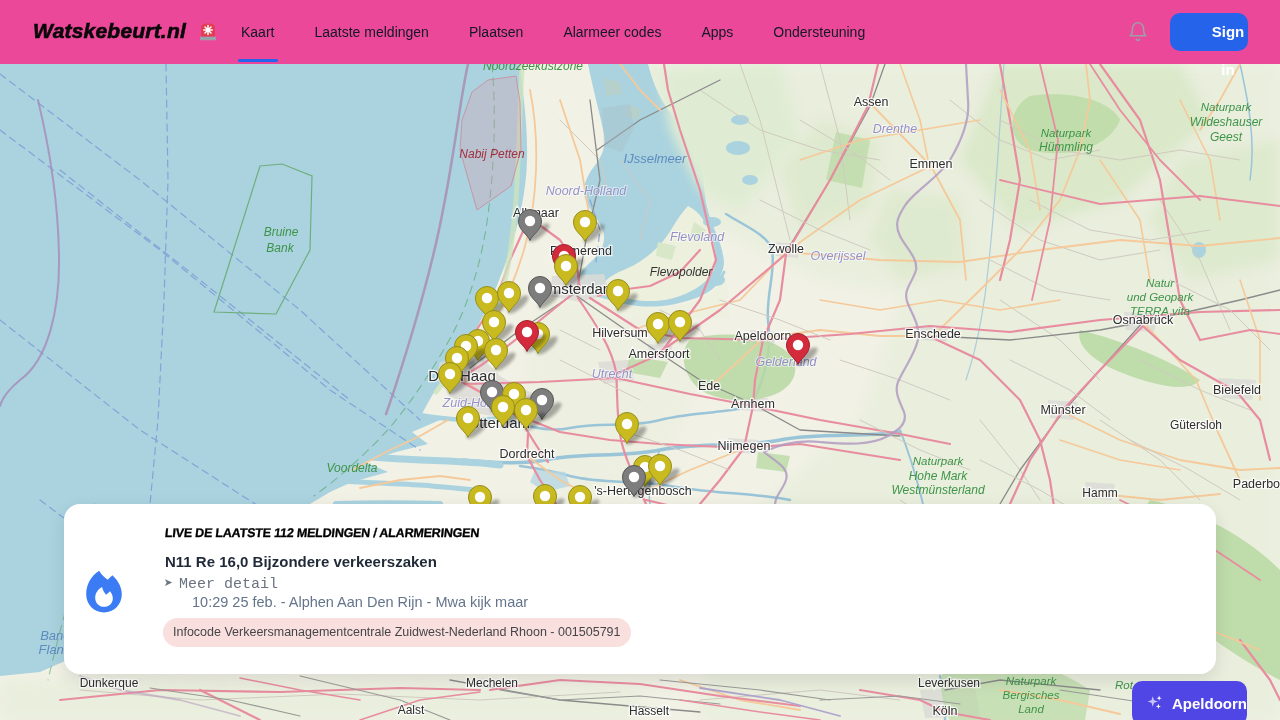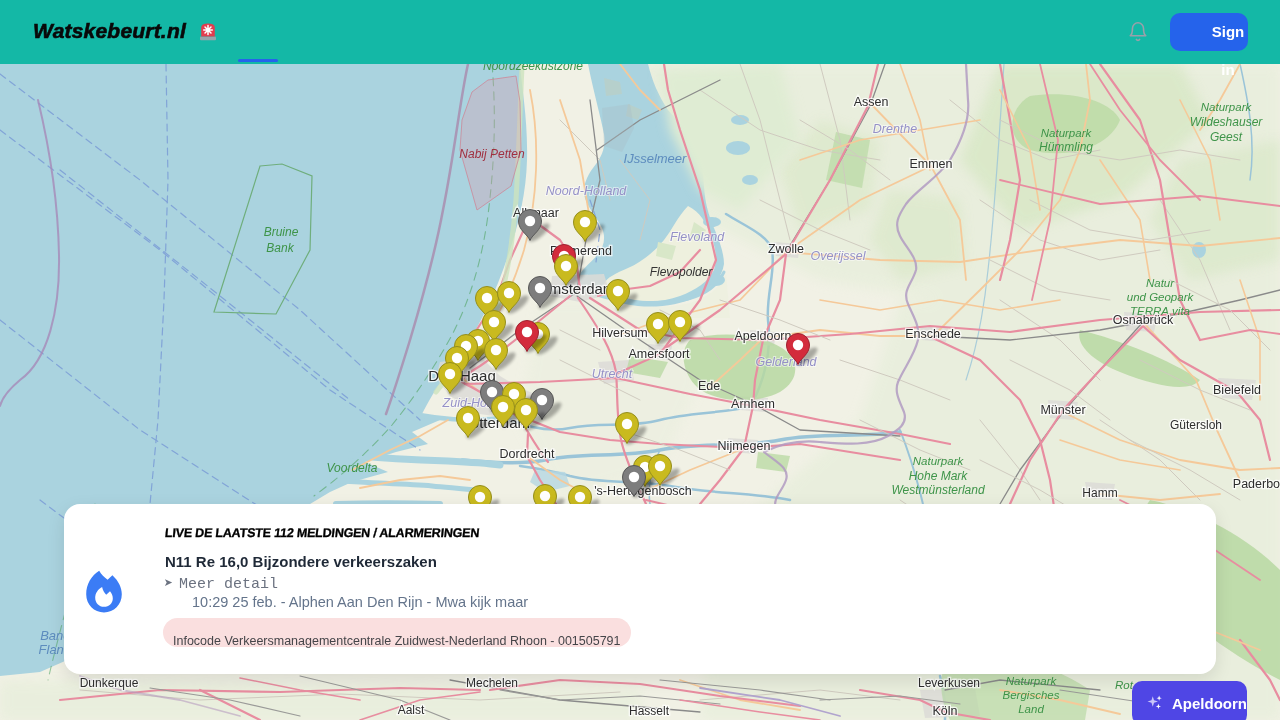--- a/index.html
+++ b/index.html
@@ -1,20 +1,20 @@
 <!DOCTYPE html>
 <html lang="nl"><head>
 <meta charset="utf-8">
 <title>Watskebeurt.nl</title>
 <style>
   * { margin:0; padding:0; box-sizing:border-box; }
   html,body { width:1280px; height:720px; overflow:hidden;
     font-family:"Liberation Sans", sans-serif; background:#fff; }
   header { position:absolute; top:0; left:0; width:1280px; height:64px;
-    background:#14b8a6; z-index:30; }
+    background:#ec4899; z-index:30; }
   .logo { position:absolute; left:33px; top:19px; font-size:21px; font-weight:700;
     font-style:italic; letter-spacing:0.2px; color:#090909; white-space:nowrap; -webkit-text-stroke:0.6px #090909; }
   nav { position:absolute; left:241px; top:0; height:64px; display:flex; align-items:center; }
   nav a { display:block; margin-right:40px; font-size:14px; color:#111827;
     text-decoration:none; white-space:nowrap; }
   .tabline { position:absolute; left:238px; top:59px; width:40px; height:3px;
     background:#2563eb; border-radius:2px; }
   .bell { position:absolute; left:1127px; top:21px; }
   .signin { position:absolute; left:1170px; top:13px; width:78px; height:38px;
     background:#2563eb; color:#fff; font-size:15px; font-weight:700;
@@ -29,21 +29,21 @@
     text-transform:uppercase; transform:skewX(-6deg); transform-origin:left; }
   .cardline1 { position:absolute; left:165px; top:553px; z-index:21;
     font-size:15px; font-weight:700; color:#1f2937; }
   .cardline2 { position:absolute; left:164px; top:574px; z-index:21;
     font-size:15px; color:#6b7280;font-family:Liberation Mono, monospace; }
   .cardline2 .arr { font-size:15px; margin-right:6px; }
   .cardline3 { position:absolute; left:165px; top:594px; z-index:21;
     font-size:14.5px; color:#64748b;margin-left:27px; }
   .pill { position:absolute; left:163px; top:618px; z-index:21; height:29px;
     background:#fadfdf; color:#454549; border-radius:15px; font-size:12.5px;
-    line-height:29px; padding:9px 10px; white-space:nowrap; }
+    line-height:29px; padding:0 10px; white-space:nowrap; }
   .feedback { position:absolute; left:1132px; top:681px; width:115px; height:44px;
     background:#4f46e5; border-radius:10px; z-index:25; color:#fff;
     font-size:15px; font-weight:700; display:flex; align-items:center; }
   .feedback .txt { margin-left:8px; }
   .feedback svg { margin-left:14px; }
 </style>
 </head>
 <body>
 <div class="mapwrap">
 <svg width="1280" height="656" viewBox="0 64 1280 656">
@@ -457,20 +457,28 @@
 <header>
   <div class="logo">Watskebeurt.nl&nbsp;
     <svg width="20" height="20" viewBox="0 0 20 20" style="vertical-align:-3px">
       <rect x="2" y="15.6" width="16" height="3.6" rx="1" fill="#97a4ac"></rect>
       <path d="M3.2 15.6 L3.2 6.5 Q3.2 2.6 10 2.6 Q16.8 2.6 16.8 6.5 L16.8 15.6 Z" fill="#e23c4e"></path>
       <g stroke="#fff" stroke-width="1.5" stroke-linecap="round">
         <path d="M10 4.6 L10 13.4 M5.7 9 L14.3 9 M7 6 L13 12 M13 6 L7 12"></path>
       </g>
     </svg>
   </div>
+  <nav>
+    <a href="#">Kaart</a>
+    <a href="#">Laatste meldingen</a>
+    <a href="#">Plaatsen</a>
+    <a href="#">Alarmeer codes</a>
+    <a href="#">Apps</a>
+    <a href="#">Ondersteuning</a>
+  </nav>
   <div class="tabline"></div>
   <svg class="bell" width="22" height="22" viewBox="0 0 24 24" fill="none" stroke="#9aa0aa" stroke-width="1.7" stroke-linecap="round" stroke-linejoin="round">
     <path d="M18 8a6 6 0 0 0-12 0c0 7-2.5 8-2.5 8h17S18 15 18 8"></path>
     <path d="M10.2 20a2 2 0 0 0 3.6 0"></path>
   </svg>
   <div class="signin">Sign in</div>
 </header>
 
 <div class="card"></div>
 <svg class="flame" width="36" height="43" viewBox="0 0 36 43">

